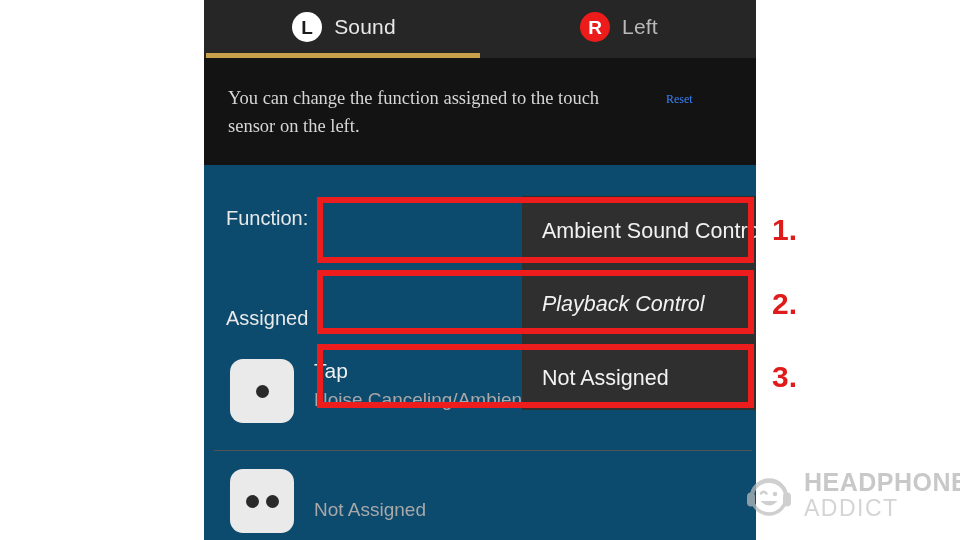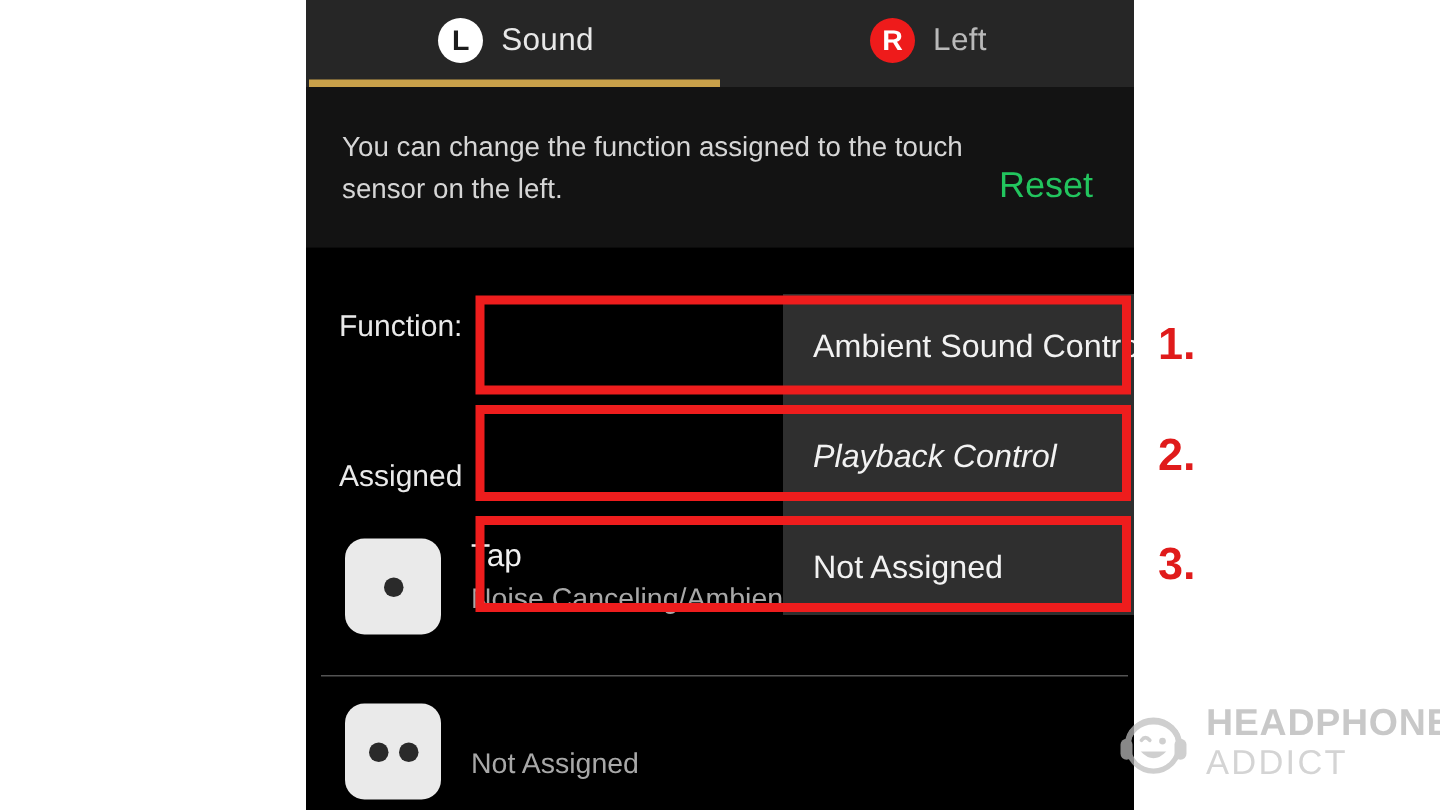--- a/index.html
+++ b/index.html
@@ -80,43 +80,44 @@
     background: #c9a köz;
     background: #c9a14a;
   }
 
   
   #desc-strip {
     position: absolute;
     left: 0; top: 58px;
     width: 552px; height: 107px;
     background: #131313;
+    font-family: Liberation Serif, serif;
   }
   #desc-text {
     position: absolute;
     left: 24px; top: 26px;
     width: 420px;
     font-size: 18.5px;
     line-height: 28px;
     color: #d6d6d6;
   }
   #reset-button {
     position: absolute;
-    left: 462px; top: 52px;
-    font-size: 24px;
-    color: #22c55e;
+    left: 462px; top: 34px;
+    font-size: 12px;
+    color: #3b82f6;
     cursor: pointer;
   }
 
   
   #content {
     position: absolute;
     left: 0; top: 165px;
     width: 552px; height: 375px;
-    background: #000000;
+    background: #0c4a6e;
   }
 
   #function-label {
     position: absolute;
     left: 22px; top: 42px;
     font-size: 20px;
     color: #e9e9e9;
   }
   #operation-label {
     position: absolute;

